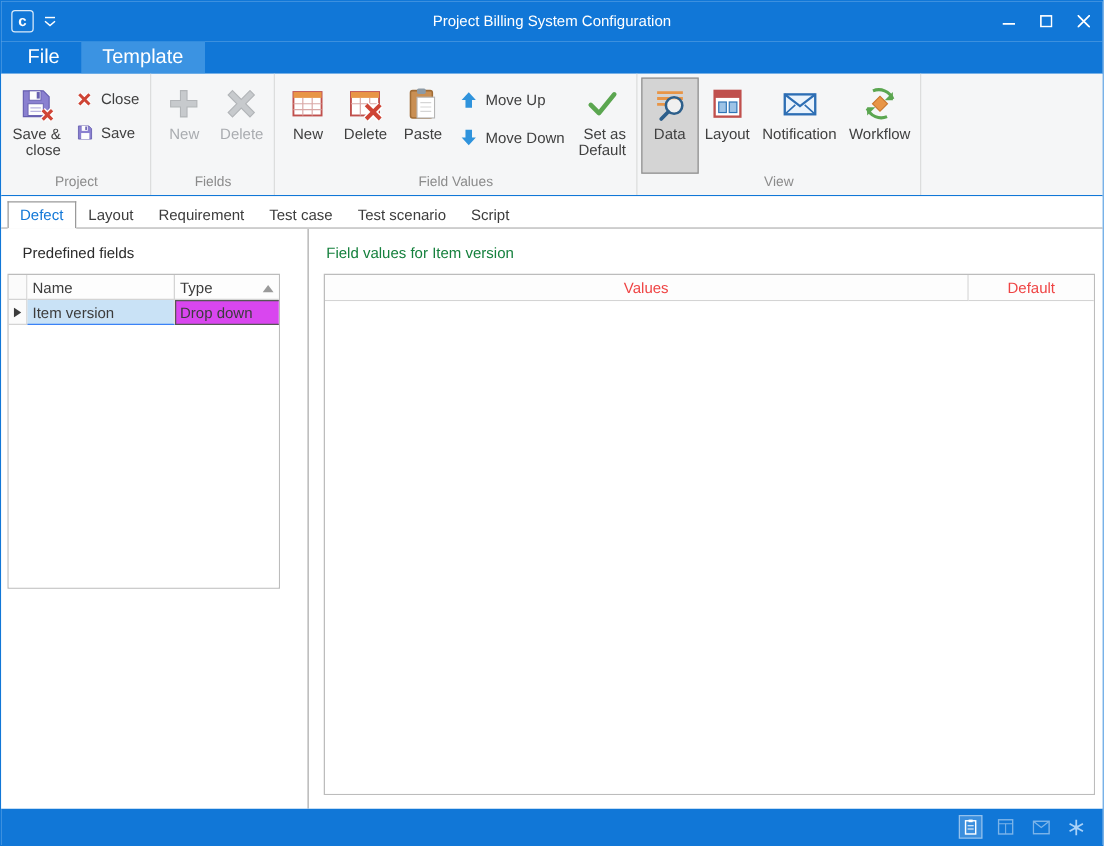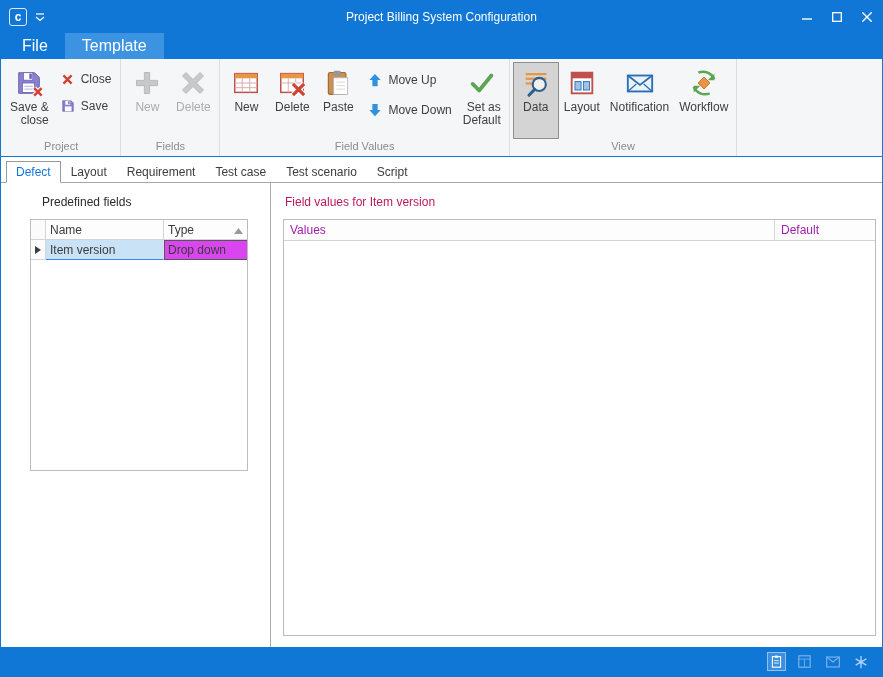--- a/index.html
+++ b/index.html
@@ -38,39 +38,39 @@
   .icon16 { width:16px; height:16px; display:flex; align-items:center; justify-content:center; }
   .movecol { gap:12px; padding-top:9px; }
 
   
   .doc-strip { height:26px; background:#fff; display:flex; align-items:flex-end; padding-left:5px; border-bottom:1px solid #a6a6a6; flex:0 0 auto; }
   .dtab { height:22px; padding:0 9px; display:flex; align-items:center; font-size:12px; color:#3c3c3c; border:1px solid transparent; margin-bottom:-1px; cursor:default; }
   .dtab.selected { background:#fff; border-color:#9a9a9a; border-bottom-color:#fff; color:#1177d7; }
 
   
   .content { flex:1 1 auto; display:flex; overflow:hidden; background:#fff; }
-  .left-pane { width:246px; flex:0 0 auto; border-right:1px solid #ababab; display:flex; flex-direction:column; padding:6px 22px 0 5px;margin-left:24px; }
+  .left-pane { width:246px; flex:0 0 auto; border-right:1px solid #ababab; display:flex; flex-direction:column; padding:6px 22px 0 5px; }
   .pane-title { margin:6px 0 10px 12px; color:#2b2b2b; }
   .left-grid { height:252px; border:1px solid #bcbcbc; background:#fff; display:flex; flex-direction:column; }
   .lg-header { display:flex; height:20px; }
   .hcell { display:flex; align-items:center; padding:0 4px; border-right:1px solid #d4d4d4; border-bottom:1px solid #d4d4d4; background:#fdfdfd; }
   .col-ind { width:15px; border-right:1px solid #d4d4d4; border-bottom:1px solid #d4d4d4; background:#fbfbfb; display:flex; align-items:center; justify-content:center; }
   .col-name { width:118px; }
   .col-type { flex:1; justify-content:space-between; border-right:none; }
   .lg-row { display:flex; height:20px; }
   .cell { display:flex; align-items:center; padding:0 4px; border-right:1px solid #e2e2e2; border-bottom:1px solid #3b82f6; }
   .cell-name { width:118px; background:#c9e2f6; }
   .cell-type { flex:1; border:1px solid #565656; background:#d946ef; padding:0 3px; border-right:none; }
   .lg-rest { flex:1; background:#fff; }
 
   .right-pane { flex:1 1 auto; display:flex; flex-direction:column; padding:6px 6px 11px 12px; }
-  .right-title { color:#be185d; margin:6px 0 10px 2px; }
+  .right-title { color:#15803d; margin:6px 0 10px 2px; }
   .right-grid { flex:1; border:1px solid #bcbcbc; display:flex; flex-direction:column; background:#fff; }
   .rg-header { display:flex; height:21px; }
-  .rg-hcell { display:flex; align-items:center; padding:0 6px; border-bottom:1px solid #d4d4d4; background:#fdfdfd; color:#a21caf; }
+  .rg-hcell { display:flex; align-items:center; padding:0 6px; border-bottom:1px solid #d4d4d4; background:#fdfdfd; color:#ef4444;justify-content:center; }
   .rg-values { flex:1; border-right:1px solid #d4d4d4; }
   .rg-default { width:100px; }
   .rg-body { flex:1; background:#fff; }
 
   
   .statusbar { height:29px; background:#1177d7; display:flex; align-items:center; justify-content:flex-end; gap:9px; padding-right:12px; flex:0 0 auto; }
   .sbicon { width:19px; height:19px; display:flex; align-items:center; justify-content:center; border:1px solid transparent; }
   .sbicon.active { background:rgba(255,255,255,.18); border-color:rgba(255,255,255,.45); }
   .dim { opacity:.45; } .semi { opacity:.8; }
 </style>

